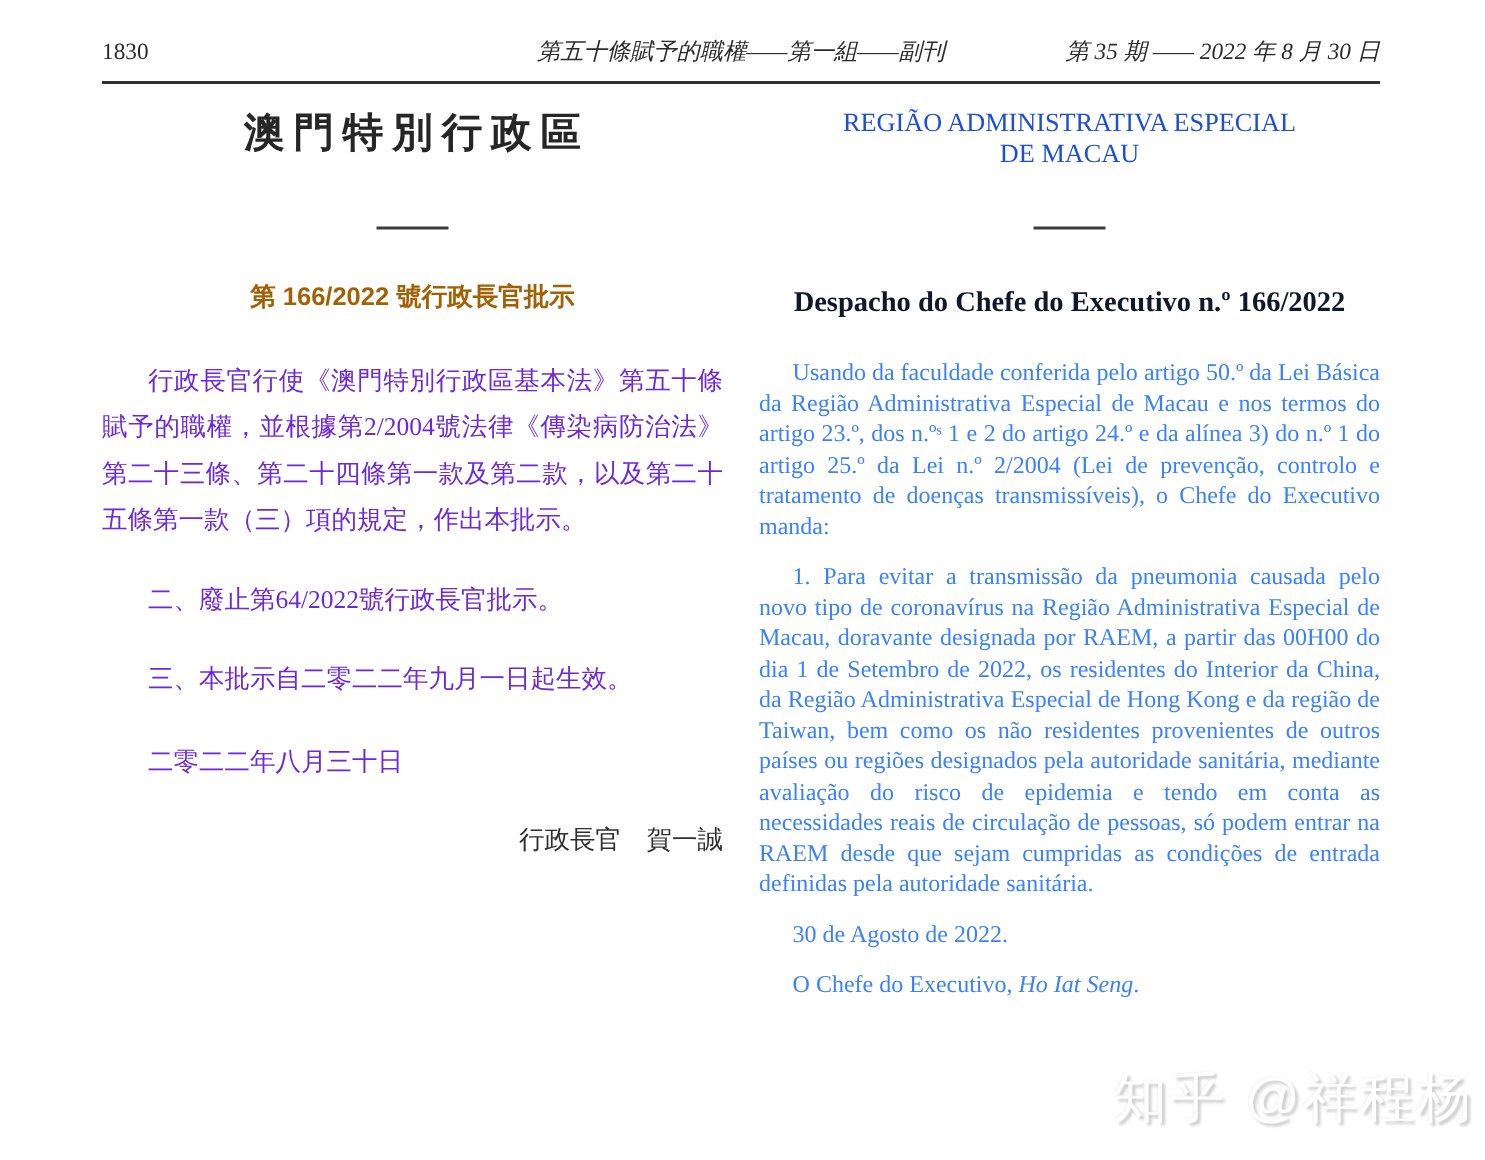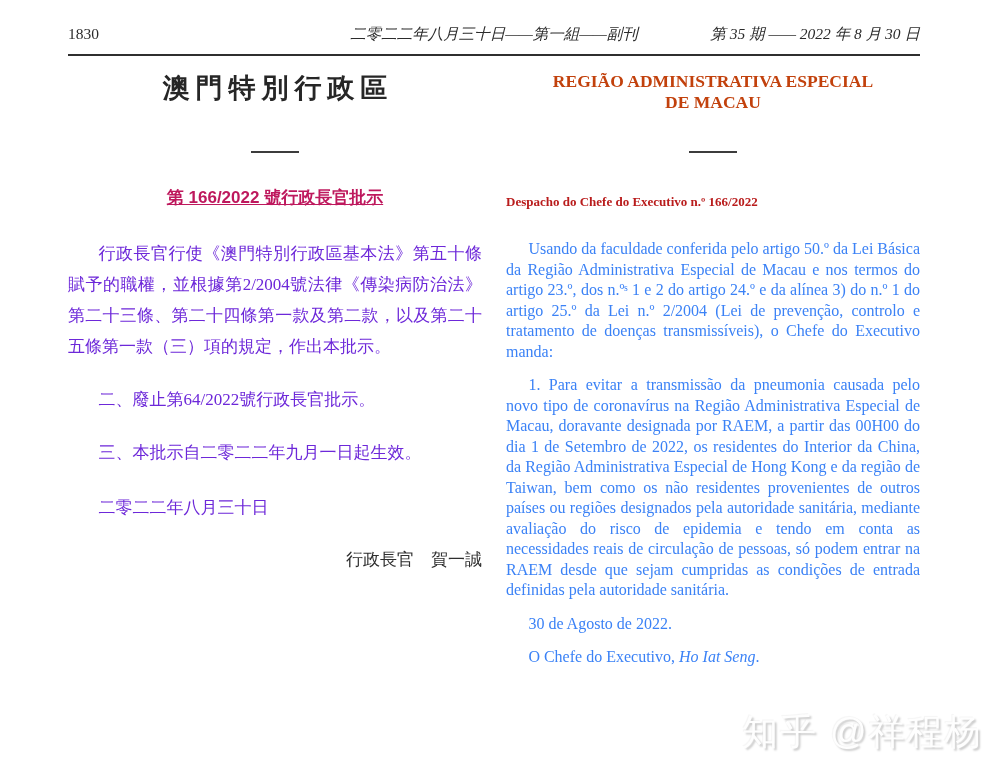--- a/index.html
+++ b/index.html
@@ -58,22 +58,21 @@
     color: #262626;
   }
   .col-zh .divider { margin-top: 43px; }
   .zh-doctitle {
     margin: 33px 0 0;
     text-align: center;
     font-family: "Liberation Sans", "DejaVu Sans", sans-serif;
     font-size: 17px;
     font-weight: bold;
     line-height: 24px;
-    color: #be185d;
-    text-decoration: underline;
+    color: #a16207;
   }
   .zh-para {
     margin: 22px 0 0;
     font-size: 17px;
     line-height: 31px;
     text-align: justify;
     text-indent: 1.8em;
     color: #6d28d9;
   }
   .zh-para.first { margin-top: 28px; }
@@ -85,32 +84,32 @@
     text-align: right;
     text-indent: 0;
     color: #2e2e2e;
   }
 
   
   .pt-region {
     margin: 16px 0 0;
     text-align: center;
     font-size: 17.5px;
-    font-weight: bold;
+    font-weight: normal;
     line-height: 21px;
-    color: #c2410c;
+    color: #1d4ed8;
   }
   .col-pt .divider { margin-top: 38px; }
   .pt-doctitle {
     margin: 39px 0 0;
-    text-align: left;
-    font-size: 13px;
+    text-align: center;
+    font-size: 19px;
     font-weight: bold;
     line-height: 20px;
-    color: #b91c1c;
+    color: #0f172a;
   }
   .pt-para {
     margin: 13px 0 0;
     font-size: 16px;
     line-height: 20.5px;
     text-align: justify;
     text-indent: 1.4em;
     color: #3b82f6;
   }
   .pt-para.first { margin-top: 27px; }
@@ -130,21 +129,21 @@
     pointer-events: none;
   }
 </style>
 </head>
 <body>
 
 <div class="page">
 
   <header class="page-header">
     <span class="pagenum">1830</span>
-    <span class="journal">二零二二年八月三十日——第一組——副刊</span>
+    <span class="journal">第五十條賦予的職權——第一組——副刊</span>
     <span class="issue">第 35 期 —— 2022 年 8 月 30 日</span>
   </header>
 
   <main class="columns">
 
     <section class="col col-zh">
       <h1 class="zh-region">澳門特別行政區</h1>
       <div class="divider"></div>
       <h2 class="zh-doctitle">第 166/2022 號行政長官批示</h2>
       <p class="zh-para first">行政長官行使《澳門特別行政區基本法》第五十條賦予的職權，並根據第2/2004號法律《傳染病防治法》第二十三條、第二十四條第一款及第二款，以及第二十五條第一款（三）項的規定，作出本批示。</p>

